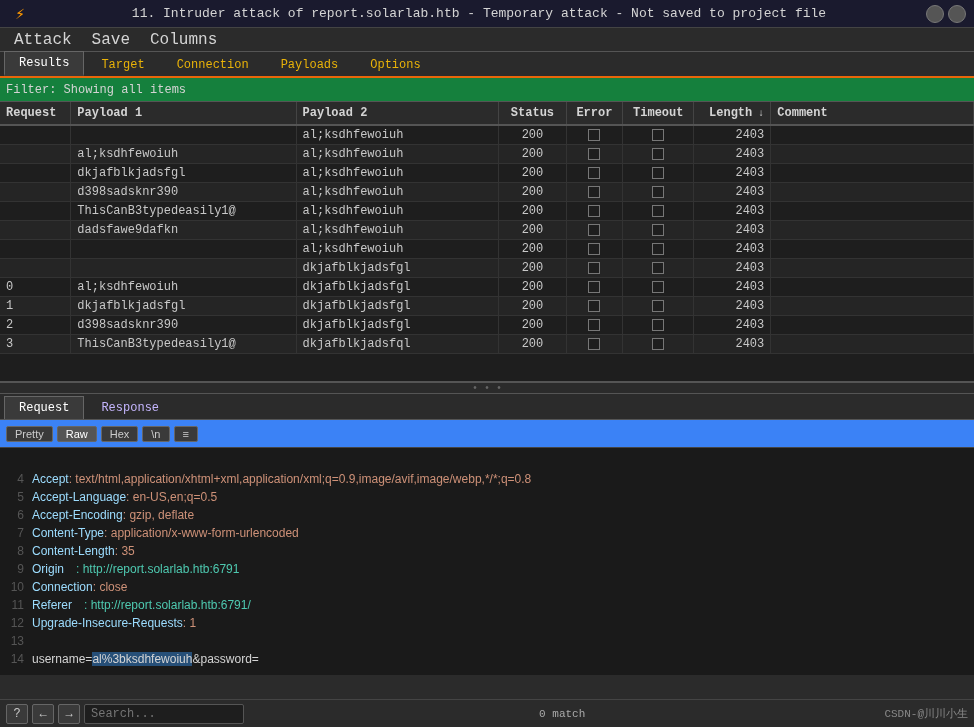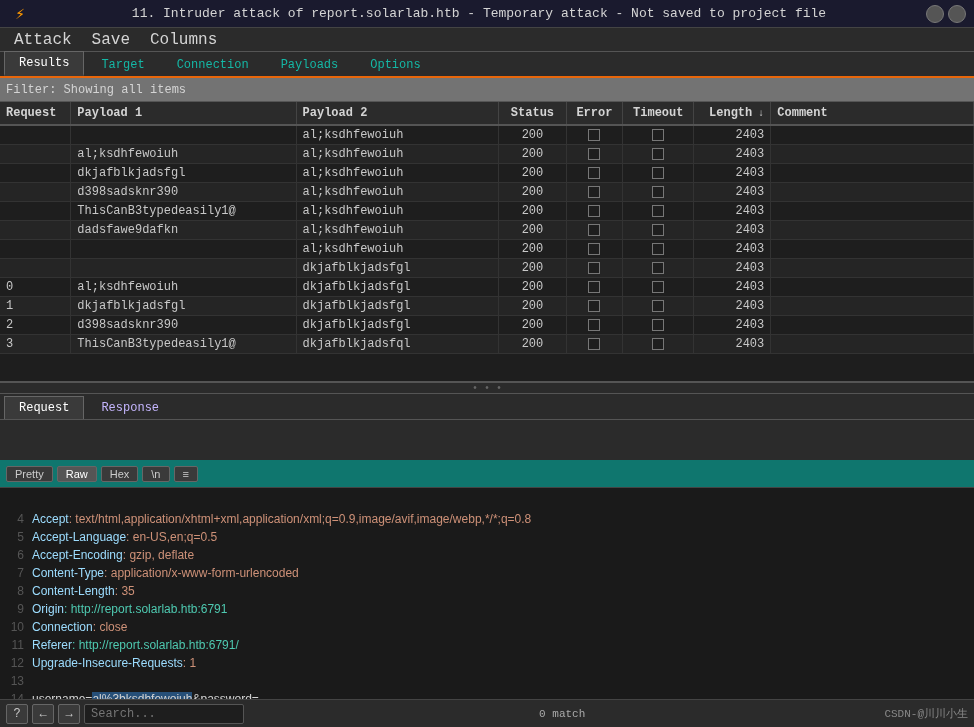--- a/index.html
+++ b/index.html
@@ -68,35 +68,35 @@
       gap: 0;
       height: 26px;
       align-items: flex-end;
       border-bottom: 2px solid #e8660a;
       padding: 0 4px;
     }
     .tab {
       padding: 4px 14px;
       cursor: pointer;
       font-size: 12px;
-      color: #14b8a6;
+      color: #eab308;
       border: 1px solid transparent;
       border-bottom: none;
       margin-right: 2px;
     }
     .tab.active {
       background: #3a3a3a;
       color: #fff;
       border-color: #666;
       border-bottom: 2px solid #3a3a3a;
     }
 
     
     #filter-bar {
-      background: #737373;
+      background: #15803d;
       padding: 4px 6px;
       border-bottom: 1px solid #555;
       font-size: 12px;
       color: #d4d4d4;
       height: 24px;
       display: flex;
       align-items: center;
     }
 
     
@@ -188,28 +188,27 @@
       margin-right: 2px;
     }
     .req-resp-tab.active {
       background: #3a3a3a;
       color: #fff;
       border-color: #666;
     }
 
     
     #editor-toolbar {
-      background: #0f766e;
+      background: #3b82f6;
       display: flex;
       align-items: center;
       gap: 4px;
       padding: 3px 6px;
       border-bottom: 1px solid #444;
       height: 28px;
-      margin-top: 40px;
     }
     .editor-btn {
       padding: 1px 8px;
       background: #3a3a3a;
       border: 1px solid #666;
       color: #ccc;
       font-size: 11px;
       cursor: pointer;
       border-radius: 2px;
     }
@@ -233,21 +232,21 @@
     .line-num {
       color: #555;
       display: inline-block;
       width: 18px;
       text-align: right;
       margin-right: 8px;
       user-select: none;
     }
     .kw-key { color: #9cdcfe; }
     .kw-val { color: #ce9178; }
-    .kw-url { color: #4ec9b0; }
+    .kw-url { color: #4ec9b0; padding-left: 12px; }
     .kw-highlight { background: #264f78; }
 
     
     #bottom-bar {
       position: fixed;
       bottom: 0;
       left: 0;
       width: 974px;
       height: 28px;
       background: #2b2b2b;

